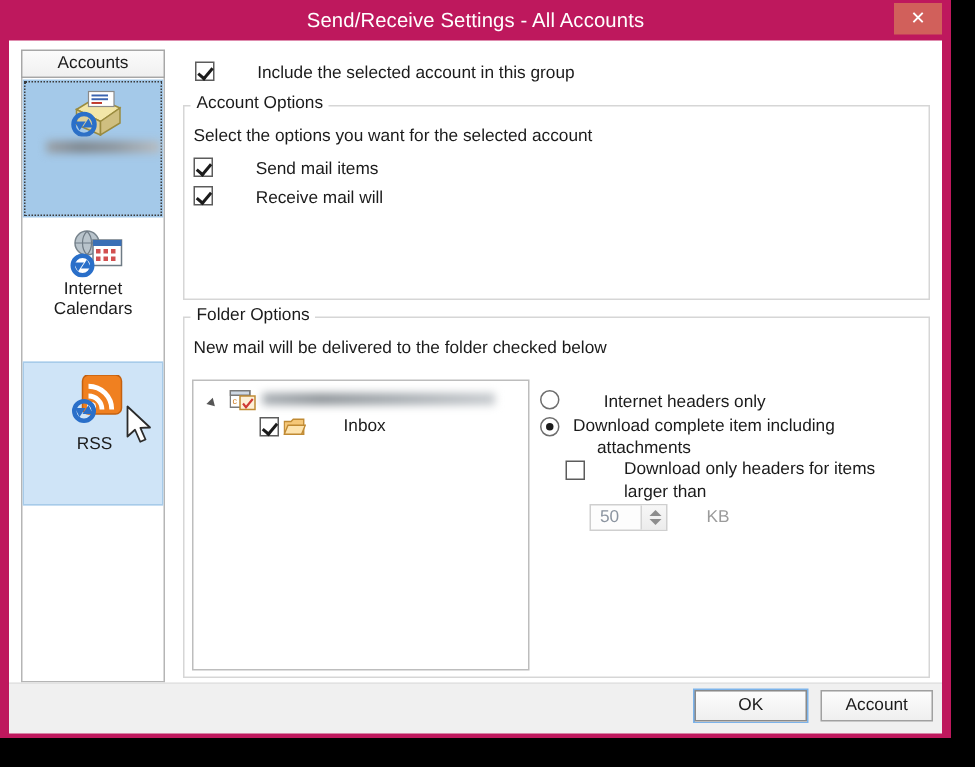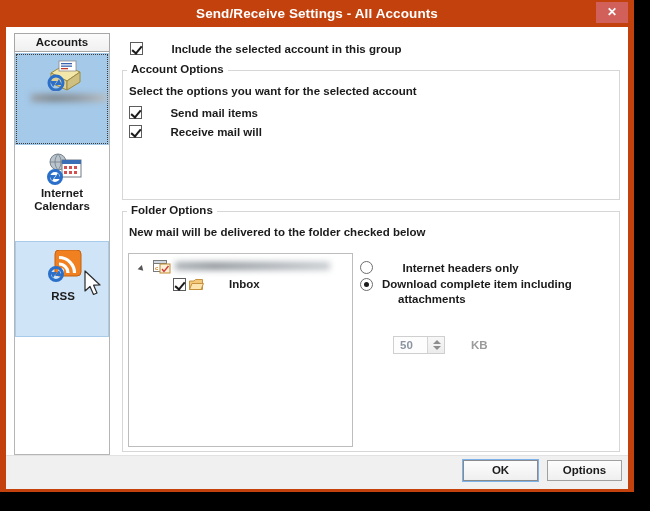--- a/index.html
+++ b/index.html
@@ -6,24 +6,23 @@
   body{
     width:650px;height:511px;background:#000;overflow:hidden;
     font-family:"Liberation Sans",sans-serif;
     -webkit-font-smoothing:antialiased;
   }
   #root{position:relative;width:650px;height:511px;}
 
   
   .window{
     position:absolute;left:0;top:0;width:634px;height:492px;
-    background:#c2410c;
+    background:#be185d;
     box-shadow:3px 3px 0 0 rgba(0,0,0,.45);
     box-sizing:border-box;
-    font-weight:bold;
   }
   .titlebar{
     position:absolute;left:0;top:0;width:634px;height:27px;
     color:#ffffff;font-size:13.5px;line-height:27px;text-align:center;
     letter-spacing:.1px;
   }
   .close-btn{
     position:absolute;left:596px;top:2px;width:32px;height:21px;
     background:#d1605b;color:#fff;font-size:12px;line-height:21px;
     text-align:center;cursor:pointer;
@@ -231,33 +230,38 @@
         <span class="rb"></span>
         <span class="lbl" style="margin-left:5px;">Internet headers only</span>
       </div>
 
       <div style="position:absolute;left:354px;top:250px;">
         <span class="rb on" style="position:absolute;left:0;top:1px;"></span>
         <div class="lbl" style="margin-left:2px;line-height:15px;">Download complete item including</div>
         <div class="lbl" style="margin-left:18px;line-height:15px;">attachments</div>
       </div>
 
+      <div style="position:absolute;left:371px;top:279px;">
+        <span class="cb" style="position:absolute;left:0;top:1px;"></span>
+        <div class="lbl" style="margin-left:19px;line-height:15px;">Download only headers for items</div>
+        <div class="lbl" style="margin-left:19px;line-height:15px;">larger than</div>
+      </div>
 
       <div class="spin" style="left:387px;top:309px;width:52px;height:18px;">
         <span class="spin-val">50</span>
         <span class="spin-btns">
           <i class="spin-up"></i>
           <i class="spin-dn"></i>
         </span>
       </div>
       <span class="lbl dim" style="position:absolute;left:445px;top:312px;">KB</span>
 
       <div class="footerbar"></div>
       <div class="btn focus" style="left:457px;top:433px;width:75px;height:21px;line-height:19px;">OK</div>
-      <div class="btn" style="left:541px;top:433px;width:75px;height:21px;line-height:19px;">Options</div>
+      <div class="btn" style="left:541px;top:433px;width:75px;height:21px;line-height:19px;">Account</div>
 
     </div>
   </div>
 
   <svg class="cursor" style="left:84px;top:270px;" width="20" height="29">
     <polygon points="1,1 1,21 6,16.5 9.5,24.5 13,23 9.6,15.2 16,15" fill="#ffffff" stroke="#2b2b2b" stroke-width="1.2" stroke-linejoin="round"></polygon>
   </svg>
 
 </div>
 

